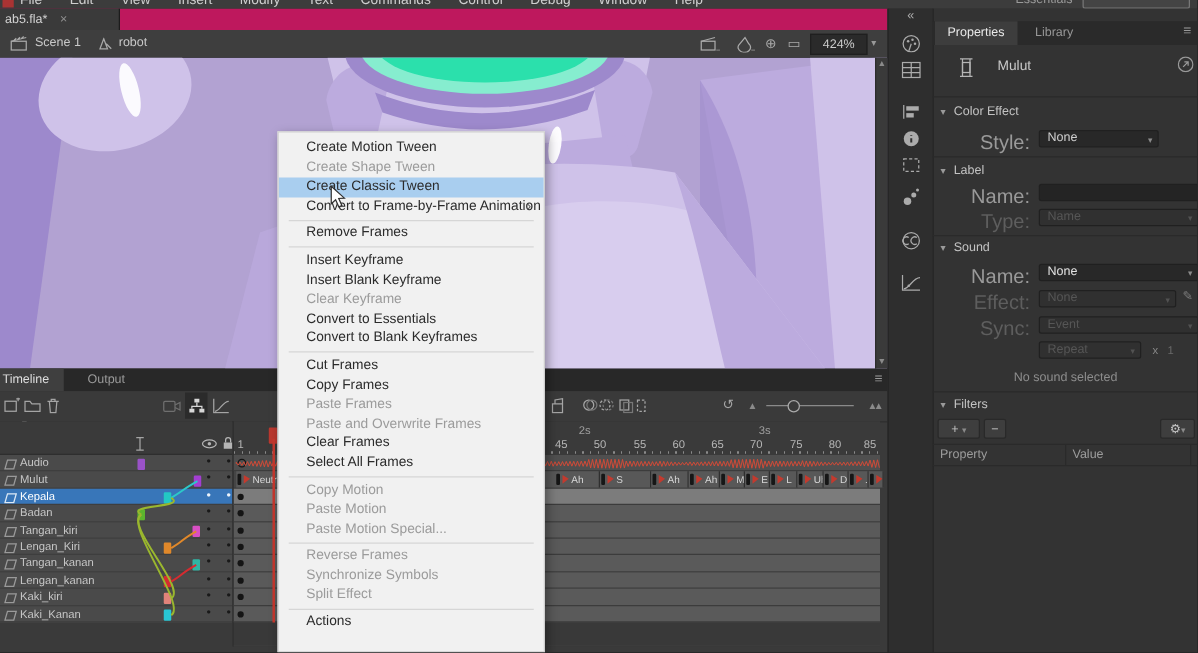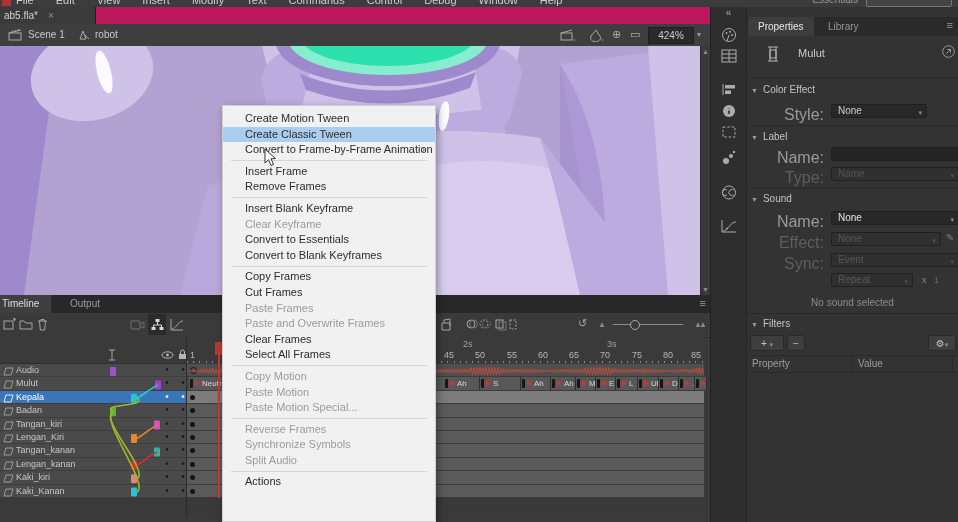--- a/index.html
+++ b/index.html
@@ -482,45 +482,46 @@
       <svg id="waveform" class="abs" style="left:0;top:27px;z-index:3" width="517" height="14" viewBox="0 0 517 14">
           <path d="M2 7 L2 5.863221063321013 L3.5 8.136778936678988 L5 5.658881028512958 L6.5 8.341118971487042 L8 5.456665977436758 L9.5 8.543334022563242 L11 5.257835598734179 L12.5 8.742164401265821 L14 5.06362849639813 L15.5 8.936371503601869 L17 4.875254473950463 L18.5 9.124745526049537 L20 4.693886998030868 L21.5 9.306113001969132 L23 4.52065588834458 L24.5 9.47934411165542 L26 4.356640279506514 L27.5 9.643359720493486 L29 5.1014309493128165 L30.5 8.898569050687183 L32 5.030139350253279 L33.5 8.969860649746721 L35 4.964889450058785 L36.5 9.035110549941216 L38 4.906087719749735 L39.5 9.093912280250265 L41 4.854100461791707 L42.5 9.145899538208294 L44 4.8092515282324 L45.5 9.1907484717676 L47 4.771820303281343 L48.5 9.228179696718657 L50 4.742039962899809 L51.5 9.25796003710019 L53 4.7200960222427115 L54.5 9.27990397775729 L56 4.706125180001143 L57.5 9.293874819998857 L59 3.400428933689301 L60.5 10.599571066310698 L62 3.404801406535984 L63.5 10.595198593464016 L65 3.4253405404393726 L66.5 10.574659459560628 L68 3.4619183878824447 L69.5 10.538081612117555 L71 3.514307088976834 L72.5 10.485692911023166 L74 3.582180290904714 L75.5 10.417819709095287 L77 3.66511518091751 L78.5 10.33488481908249 L80 3.7625951202269654 L81.5 10.237404879773035 L83 3.874012862380877 L84.5 10.125987137619124 L86 4.999337168037391 L87.5 9.00066283196261 L89 5.06790148441738 L90.5 8.93209851558262 L92 5.142272262318593 L93.5 8.857727737681408 L95 5.221986212664857 L96.5 8.778013787335144 L98 5.306546761351983 L99.5 8.693453238648017 L101 5.395427142631547 L102.5 8.604572857368453 L104 5.488073680572024 L105.5 8.511926319427976 L107 5.5839092381555595 L108.5 8.41609076184444 L110 5.682336812524442 L111.5 8.317663187475558 L113 5.782743253980815 L114.5 8.217256746019185 L116 5.769006171144698 L117.5 8.230993828855302 L119 5.973964798939837 L120.5 8.026035201060164 L122 5.820914388269955 L123.5 8.179085611730045 L125 5.616909180425075 L126.5 8.383090819574925 L128 5.415290417860181 L129.5 8.58470958213982 L131 5.2173140746673035 L132.5 8.782685925332697 L134 5.02421343466746 L135.5 8.975786565332541 L137 4.837191408730196 L138.5 9.162808591269805 L140 4.657413041299926 L141.5 9.342586958700075 L143 5.242999126404644 L144.5 8.757000873595356 L146 5.162007431595148 L147.5 8.837992568404852 L149 5.08623596997149 L150.5 8.91376403002851 L152 5.016156756099694 L153.5 8.983843243900306 L155 4.95220634497044 L156.5 9.04779365502956 L158 4.894783112501383 L159.5 9.105216887498617 L161 4.844244773874107 L162.5 9.155755226125894 L164 4.8009061551651255 L165.5 9.199093844834874 L167 4.765037232152439 L168.5 9.234962767847561 L170 3.4737228970295977 L171.5 10.526277102970402 L173 3.433108647800766 L174.5 10.566891352199233 L176 3.408484721071688 L177.5 10.591515278928313 L179 3.4000045103739085 L180.5 10.599995489626092 L182 3.4077208427598107 L183.5 10.592279157240188 L185 3.431585649719108 L186.5 10.568414350280893 L188 3.4714502666192506 L189.5 10.52854973338075 L191 3.5270663588043836 L192.5 10.472933641195617 L194 3.5980874685837865 L195.5 10.401912531416214 L197 3.6840711734728866 L198.5 10.315928826527113 L200 4.8922409211211075 L201.5 9.107759078878892 L203 4.9493469858028 L204.5 9.0506530141972 L206 5.012998041380954 L207.5 8.987001958619047 L209 5.082797576758491 L210.5 8.917202423241509 L212 5.158310779188051 L213.5 8.841689220811949 L215 5.239067242916466 L216.5 8.760932757083534 L218 5.324563899554085 L219.5 8.675436100445914 L221 5.414268151914388 L222.5 8.585731848085612 L224 5.507621191801766 L225.5 8.492378808198234 L227 5.208082962158995 L228.5 8.791917037841005 L230 5.405856748665497 L231.5 8.594143251334504 L233 5.607331721118866 L234.5 8.392668278881134 L236 5.811252801160446 L237.5 8.188747198839554 L239 5.983650327474438 L240.5 8.016349672525562 L242 5.778655305584264 L243.5 8.221344694415736 L245 5.575039139501244 L246.5 8.424960860498757 L248 5.374070246043662 L249.5 8.625929753956338 L251 5.177000550976138 L252.5 8.822999449023863 L254 4.985057690200116 L255.5 9.014942309799885 L257 5.399718681128414 L258.5 8.600281318871586 L260 5.3106479398912425 L261.5 8.689352060108757 L263 5.225871483157996 L264.5 8.774128516842005 L266 5.145917421665574 L267.5 8.854082578334426 L269 5.071283825278654 L270.5 8.928716174721346 L272 5.002435620288141 L273.5 8.997564379711859 L275 4.939801693175887 L276.5 9.060198306824113 L278 4.883772218887582 L279.5 9.116227781112418 L281 4.834696230257283 L282.5 9.165303769742717 L284 3.585758887449296 L285.5 10.414241112550704 L287 3.5171647097790735 L288.5 10.482835290220926 L290 3.464037231535137 L291.5 10.535962768464863 L293 3.4267074077109636 L294.5 10.573292592289036 L296 3.4054077825945273 L297.5 10.594592217405474 L299 3.400271041145184 L300.5 10.599728958854815 L302 3.411329182439289 L303.5 10.588670817560711 L305 3.438513320333534 L306.5 10.561486679666466 L308 3.4816541125877674 L309.5 10.518345887412233 L311 3.5404828157740895 L312.5 10.459517184225911 L314 4.807316479700359 L315.5 9.192683520299642 L317 4.851821314410881 L318.5 9.14817868558912 L320 4.903478671355808 L321.5 9.096521328644192 L323 4.961966753589463 L324.5 9.038033246410537 L326 5.026921212501409 L327.5 8.973078787498592 L329 5.097937417508076 L330.5 8.902062582491924 L332 5.174572976678936 L333.5 8.825427023321064 L335 5.256350492595105 L336.5 8.743649507404896 L338 5.342760536272917 L339.5 8.657239463727084 L341 4.866529641253075 L342.5 9.133470358746925 L344 5.054599107401401 L345.5 8.945400892598599 L347 5.248557901569495 L348.5 8.751442098430505 L350 5.447197767058936 L351.5 8.552802232941064 L353 5.649281286669433 L354.5 8.350718713330567 L356 5.853549591127975 L357.5 8.146450408872026 L359 5.941269798847422 L360.5 8.058730201152578 L362 5.736455045701063 L363.5 8.263544954298936 L365 5.533282032789959 L366.5 8.466717967210041 L368 5.666508208165827 L369.5 8.333491791834174 L371 5.568452870530777 L372.5 8.431547129469223 L374 5.473085834357393 L375.5 8.526914165642607 L377 5.38100118387248 L378.5 8.618998816127519 L380 5.292772555843819 L381.5 8.707227444156182 L383 5.208949566138356 L384.5 8.791050433861644 L386 5.130054385917383 L387.5 8.869945614082617 L389 5.056578488797154 L390.5 8.943421511202846 L392 4.988979589238358 L393.5 9.011020410761642 L395 4.927678791236553 L396.5 9.072321208763448 L398 3.746115930151386 L399.5 10.253884069848613 L401 3.65091473697222 L402.5 10.34908526302778 L404 3.5703470540516977 L405.5 10.429652945948302 L407 3.50491477377878 L408.5 10.49508522622122 L410 3.4550255033015307 L411.5 10.544974496698469 L413 3.4209900253585803 L414.5 10.57900997464142 L416 3.4030203622734594 L417.5 10.596979637726541 L419 3.401228455172035 L420.5 10.598771544827965 L422 3.415625466650813 L423.5 10.584374533349187 L425 4.72306085562005 L426.5 9.27693914437995 L428 4.746263607047593 L429.5 9.253736392952407 L431 4.77727644721762 L432.5 9.22272355278238 L434 4.815906183178845 L435.5 9.184093816821155 L437 4.861912172905043 L438.5 9.138087827094957 L440 4.915007824362619 L441.5 9.084992175637382 L443 4.9748623808214845 L444.5 9.025137619178516 L446 5.041102981287727 L447.5 8.958897018712273 L449 5.113316983222685 L450.5 8.886683016777315 L452 5.191054533079207 L453.5 8.808945466920793 L455 4.547662737284067 L456.5 9.452337262715933 L458 4.722263671430552 L459.5 9.277736328569448 L461 4.904824200729348 L462.5 9.095175799270653 L464 5.094207073408304 L465.5 8.905792926591696 L467 5.289232538245193 L468.5 8.710767461754807 L470 5.48868569376952 L471.5 8.51131430623048 L473 5.691324056431017 L474.5 8.308675943568984 L476 5.89588530058937 L477.5 8.10411469941063 L479 5.898904877890753 L480.5 8.101095122109248 L482 5.847162411712604 L483.5 8.152837588287396 L485 5.745824478663603 L486.5 8.254175521336398 L488 5.646069919431428 L489.5 8.353930080568572 L491 5.548520150100396 L492.5 8.451479849899604 L494 5.453782852125367 L495.5 8.546217147874634 L497 5.362448186810238 L498.5 8.637551813189761 L500 5.2750851189273416 L501.5 8.724914881072658 L503 5.192237872379572 L504.5 8.807762127620428 L506 5.114422539984567 L507.5 8.885577460015433 L509 4.084247737000108 L510.5 9.915752262999892 L512 3.9515844778358993 L513.5 10.0484155221641 L515 3.831681721676555 L516.5 10.168318278323445" stroke="#d14b38" stroke-width="0.8" fill="none"></path>
         </svg>
       <div id="ph-handle" style="left: 28px; top: 5px; z-index: 4;"></div>
       <div id="playhead" style="left: 31px; top: 14px; height: 147px; z-index: 4;"></div>
     </div>
   </div>
 
   <div id="context-menu" class="abs">
       <div class="mi"><span>Create Motion Tween</span></div>
+      <div class="mi dis"><span>Create Shape Tween</span></div>
       <div class="mi hl"><span>Create Classic Tween</span></div>
       <div class="mi"><span>Convert to Frame-by-Frame Animation</span><span class="sub">›</span></div>
       <div class="msep"></div>
-      <div class="mi"><span>Insert Frame</span></div>
       <div class="mi"><span>Remove Frames</span></div>
       <div class="msep"></div>
+      <div class="mi"><span>Insert Keyframe</span></div>
       <div class="mi"><span>Insert Blank Keyframe</span></div>
       <div class="mi dis"><span>Clear Keyframe</span></div>
       <div class="mi"><span>Convert to Essentials</span></div>
       <div class="mi"><span>Convert to Blank Keyframes</span></div>
       <div class="msep"></div>
+      <div class="mi"><span>Cut Frames</span></div>
       <div class="mi"><span>Copy Frames</span></div>
-      <div class="mi"><span>Cut Frames</span></div>
       <div class="mi dis"><span>Paste Frames</span></div>
       <div class="mi dis"><span>Paste and Overwrite Frames</span></div>
       <div class="mi"><span>Clear Frames</span></div>
       <div class="mi"><span>Select All Frames</span></div>
       <div class="msep"></div>
       <div class="mi dis"><span>Copy Motion</span></div>
       <div class="mi dis"><span>Paste Motion</span></div>
       <div class="mi dis"><span>Paste Motion Special...</span></div>
       <div class="msep"></div>
       <div class="mi dis"><span>Reverse Frames</span></div>
       <div class="mi dis"><span>Synchronize Symbols</span></div>
-      <div class="mi dis"><span>Split Audio</span></div>
+      <div class="mi dis"><span>Split Effect</span></div>
       <div class="msep"></div>
       <div class="mi"><span>Actions</span></div>
     </div>
 
   <svg class="abs" style="left:264px;top:148px;z-index:60" width="13" height="19" viewBox="0 0 13 19">
     <path d="M1 1 L1 15 L4.5 11.8 L7 17.5 L9.5 16.4 L7 10.8 L11.5 10.5 Z" fill="#fff" stroke="#333" stroke-width="1"></path>
   </svg>
 
   <div id="dock" class="abs">
     <div id="dock-strip">

